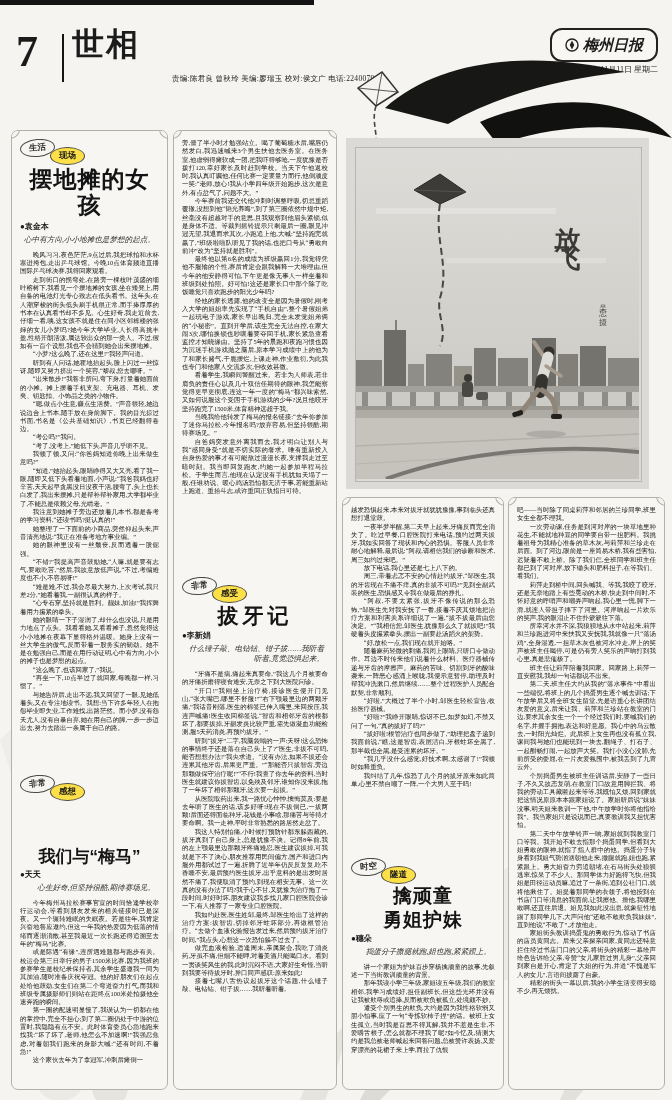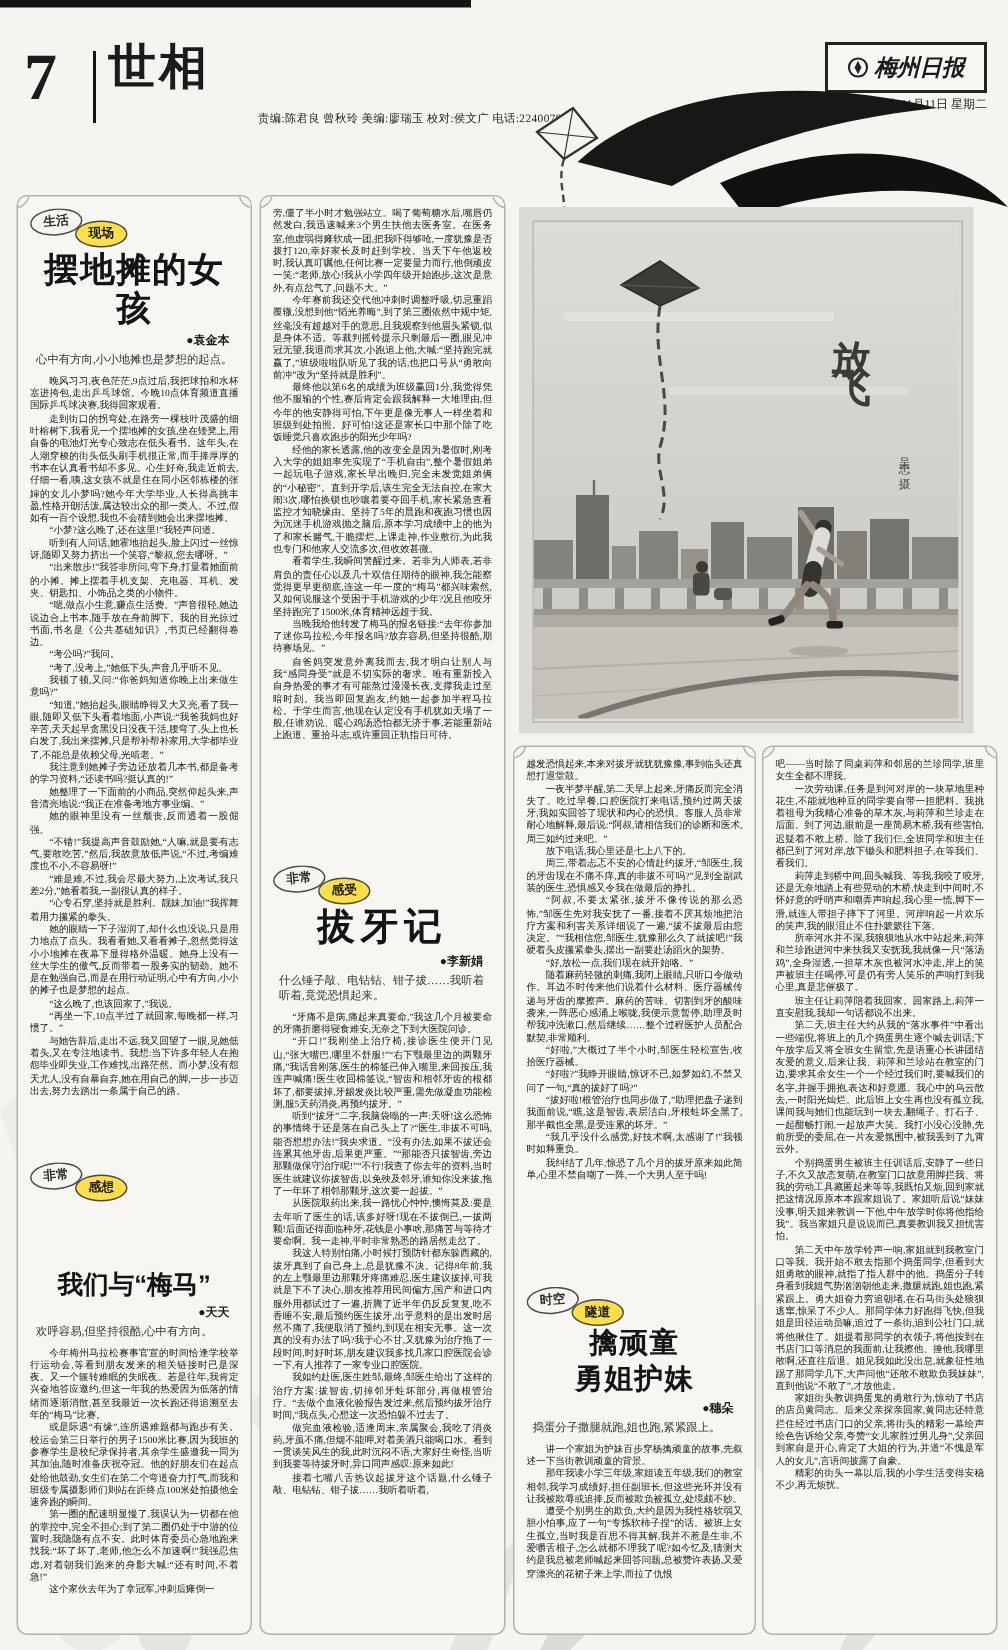--- a/index.html
+++ b/index.html
@@ -6,21 +6,21 @@
   body{width:672px;height:1100px;position:relative;overflow:hidden;
        background:#f5f4f1;font-family:"Liberation Serif","DejaVu Serif",serif;color:#1b1b1b;}
   .abs{position:absolute;}
   
   .topbar{left:0;top:0;width:314px;height:5px;background:#141414;}
   .pagenum{left:16px;top:30px;font-size:44px;font-weight:bold;font-family:"Liberation Serif",serif;line-height:1;}
   .headrule{left:62px;top:34px;width:2px;height:48px;background:#141414;}
   .section{left:72px;top:28px;font-size:32px;font-weight:900;letter-spacing:2px;
            font-family:"Liberation Sans","DejaVu Sans",sans-serif;line-height:1;}
   .staff{left:172px;top:74px;font-size:7.5px;color:#222;letter-spacing:.3px;}
-  .logo-box{right:14px;top:28px;width:104px;height:30px;border:2px solid #222;border-radius:0;
+  .logo-box{right:14px;top:28px;width:104px;height:30px;border:2px solid #222;border-radius:12px;
             display:flex;align-items:center;justify-content:center;gap:4px;background:#f8f7f4;text-align:right;}
   .logo-text{font-size:15px;font-weight:bold;font-style:italic;font-family:"Liberation Serif",serif;}
   .dateline{right:14px;top:64px;font-size:8px;color:#222;}
   
   .frame{background:#f7f6f3;border:1px solid #b3b1aa;border-radius:7px;box-sizing:border-box;
          padding:8px 8px 6px 8px;z-index:3;overflow:hidden;}
   .frame:before,.frame:after{content:"";position:absolute;width:10px;height:10px;border:1px solid #b3b1aa;background:#f5f4f1;}
   .frame:before{left:-3px;top:-3px;border-radius:0 0 10px 0;border-left:none;border-top:none;}
   .frame:after{right:-3px;top:-3px;border-radius:0 0 0 10px;border-right:none;border-top:none;}
   .fA{left:11px;  top:130px;width:157px;height:960px;}
@@ -31,23 +31,23 @@
   
   .badge{position:relative;width:70px;height:24px;margin:0 0 3px 0;z-index:2;}
   .badge .b1,.badge .b2{position:absolute;font-size:8.5px;font-weight:bold;border:1px solid #4a4a46;
         border-radius:50%;padding:2px 8px;font-family:"Liberation Sans",sans-serif;white-space:nowrap;}
   .badge .b1{left:0;top:0;background:#f6f5f2;color:#2e2e2a;transform:rotate(-5deg);}
   .badge .b2{left:30px;top:8px;background:#fde047;color:#1d1d1a;}
   .a-title{text-align:center;font-weight:900;font-family:"Liberation Sans","DejaVu Sans",sans-serif;
            color:#141414;line-height:1.15;margin:2px 0 2px 0;}
   .t-xl{font-size:23px;letter-spacing:1px;}
   .t-l{font-size:17px;margin-top:48px;}
-  .t-xxl{font-size:25px;letter-spacing:4px;}
-  .byline{text-align:right;font-size:8px;font-weight:bold;margin:1px 6px 3px 0;}
-  .epigraph{font-size:7.6px;color:#333;line-height:10px;margin:2px 4px 6px 4px;text-align:left;}
+  .t-xxl{font-size:21px;letter-spacing:4px;}
+  .byline{font-size:8px;font-weight:bold;margin:1px 6px 3px 0;}
+  .epigraph{font-size:7.6px;font-style:italic;color:#333;line-height:10px;margin:2px 4px 6px 4px;text-align:right;}
   .paras p{margin:0;font-size:6.4px;line-height:8.3px;text-align:justify;text-indent:2em;color:#161616;}
   .paras p.flush{text-indent:0;}
   
   .photo-wrap{left:346px;top:138px;width:303px;height:351px;background:#dbdad6;padding:9px;box-sizing:border-box;z-index:4;}
   .photo-inner{position:relative;width:100%;height:100%;border:1px solid #b7b6b2;overflow:hidden;}
   .photo-title{position:absolute;right:56px;top:58px;writing-mode:vertical-rl;font-size:26px;color:#3c3a37;
                letter-spacing:20px;font-family:"Liberation Serif",serif;font-weight:600;z-index:5;}
   .photo-credit{position:absolute;right:34px;top:150px;writing-mode:vertical-rl;font-size:8px;color:#4d4b48;
                 letter-spacing:4px;z-index:5;}
   
@@ -207,21 +207,21 @@
         <p>与她告辞后,走出不远,我又回望了一眼,见她低着头,又在专注地读书。我想:当下许多年轻人在抱怨毕业即失业,工作难找,出路茫然。而小梦,没有怨天尤人,没有自暴自弃,她在用自己的脚,一步一步迈出去,努力去踏出一条属于自己的路。</p>
       </div>
   </div>
   <div class="block" style="height:305px">
     <div class="badge">
       <span class="b1">非常</span>
       <span class="b2">感想</span>
     </div>
     <div class="a-title t-l">我们与“梅马”</div>
     <div class="byline">●天天</div>
-    <div class="epigraph">欢呼容易,但坚持很酷,心中有方向。</div>
+    <div class="epigraph">心生好奇,但坚持很酷,期待赛场见。</div>
     <div class="paras">
         <p>今年梅州马拉松赛事官宣的时间恰逢学校举行运动会,等看到朋友发来的相关链接时已是深夜。又一个辗转难眠的失眠夜。若是往年,我肯定兴奋地答应邀约,但这一年我的热爱因为低落的情绪而逐渐消散,甚至我最近一次长跑还得追溯至去年的“梅马”比赛。</p>
         <p>或是际遇“有缘”,连所遇难题都与跑步有关。校运会第三日举行的男子1500米比赛,因为我班的参赛学生是校纪录保持者,其余学生盛邀我一同为其加油,随时准备庆祝夺冠。他的好朋友们在起点处给他鼓劲,女生们在第二个弯道奋力打气,而我和班级专属摄影师们则站在距终点100米处拍摄他全速奔跑的瞬间。</p>
         <p>第一圈的配速明显慢了,我误认为一切都在他的掌控中,完全不担心;到了第二圈仍处于中游的位置时,我隐隐有点不安。此时体育委员心急地跑来找我:“坏了坏了,老师,他怎么不加速啊!”我强忍焦虑,对着朝我们跑来的身影大喊:“还有时间,不着急!”</p>
         <p>这个家伙去年为了拿冠军,冲刺后瘫倒一</p>
       </div>
   </div>
 </div>
 
 <div class="abs frame fB">

